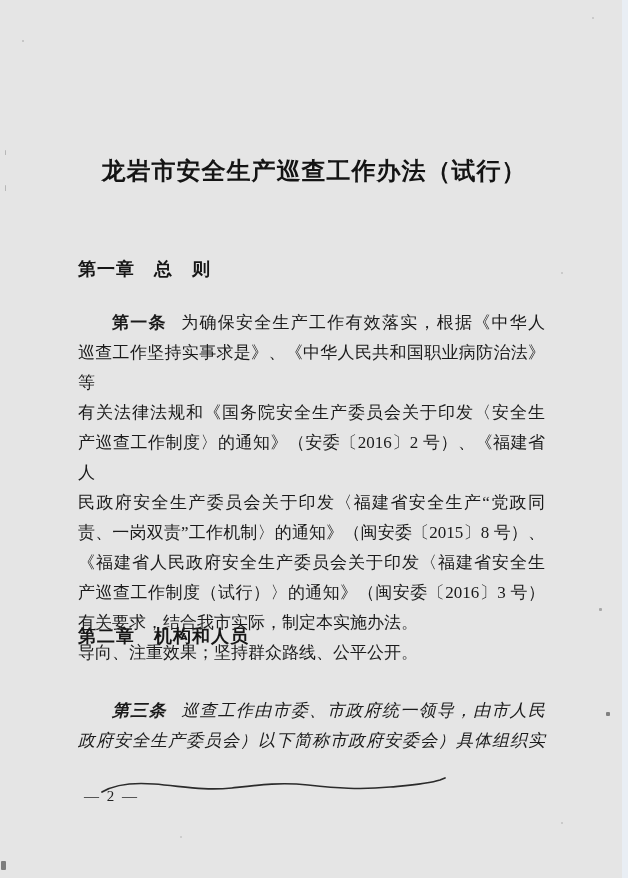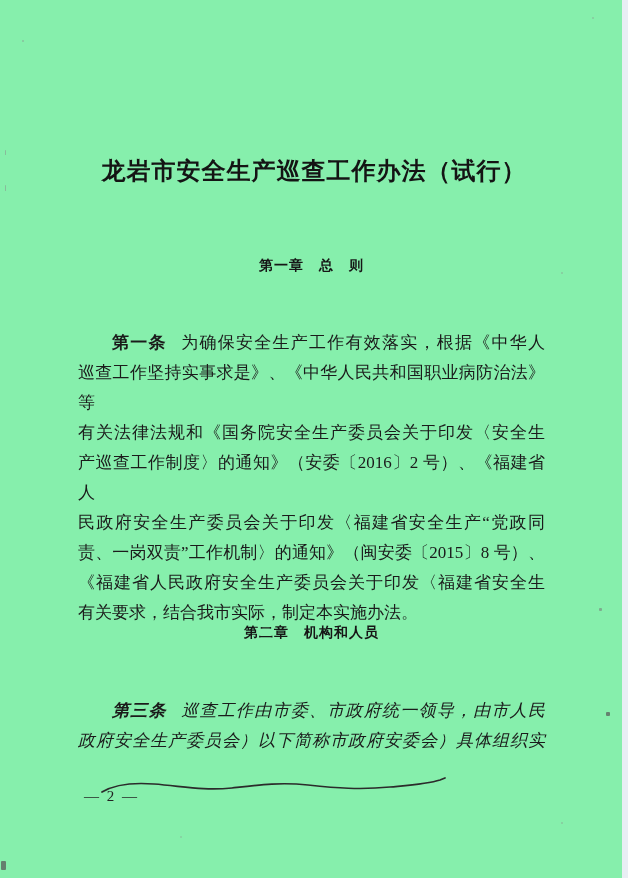--- a/index.html
+++ b/index.html
@@ -4,43 +4,43 @@
 <style>
   html, body { margin: 0; padding: 0; }
   body {
     width: 628px; height: 878px;
     background: #fdfdfd;
     position: relative;
     overflow: hidden;
     font-family: "Liberation Serif", "DejaVu Serif", serif;
     color: #1b1b1b;
   }
-  .page { position: absolute; inset: 0; background: #86efac; }
+  .page { position: absolute; inset: 0; background: #e5e5e5; }
   .edge-strip {
     position: absolute; right: 0; top: 0; width: 6px; height: 100%;
     background: #e9eef4;
   }
   .title {
     position: absolute; top: 155px; left: 0; width: 628px;
     margin: 0; text-align: center;
     font-size: 24px; font-weight: bold; letter-spacing: 1px;
     color: #141414;
   }
   .chapter {
     position: absolute; left: 78px; width: 467px;
-    text-align: center; font-size: 14px; font-weight: bold;
+    text-align: left; font-size: 18px; font-weight: bold;
     letter-spacing: 1px; color: #161616;
   }
   .ch1 { top: 257px; }
   .ch2 { top: 624px; }
   .body-block {
     position: absolute; left: 78px; width: 467px;
     font-size: 17px; line-height: 30px;
   }
-  .b1 { top: 308px; margin-top: 20px; }
+  .b1 { top: 308px; }
   .b2 { top: 696px; font-style: italic; }
   .line { white-space: normal; }
   .just { text-align: justify; text-align-last: justify; }
   .indent { text-indent: 2em; }
   .term { font-weight: bold; margin-right: 0.85em; }
   .wavy {
     position: absolute; left: 98px; top: 775px;
     width: 352px; height: 22px;
   }
   .pagenum {
@@ -61,21 +61,23 @@
   <div class="chapter ch1">第一章　总　则</div>
 
   <div class="body-block b1">
     <div class="line just indent"><span class="term">第一条</span><span>为确保安全生产工作有效落实，根据《中华人</span></div>
     <div class="line just">巡查工作坚持实事求是》、《中华人民共和国职业病防治法》等</div>
     <div class="line just">有关法律法规和《国务院安全生产委员会关于印发〈安全生</div>
     <div class="line just">产巡查工作制度〉的通知》（安委〔2016〕2 号）、《福建省人</div>
     <div class="line just">民政府安全生产委员会关于印发〈福建省安全生产“党政同</div>
     <div class="line just">责、一岗双责”工作机制〉的通知》（闽安委〔2015〕8 号）、</div>
     <div class="line just">《福建省人民政府安全生产委员会关于印发〈福建省安全生</div>
+    <div class="line just">产巡查工作制度（试行）〉的通知》（闽安委〔2016〕3 号）</div>
     <div class="line">有关要求，结合我市实际，制定本实施办法。</div>
+    <div class="line">导向、注重效果；坚持群众路线、公平公开。</div>
   </div>
 
   <div class="chapter ch2">第二章　机构和人员</div>
 
   <div class="body-block b2">
     <div class="line just indent"><span class="term">第三条</span><span>巡查工作由市委、市政府统一领导，由市人民</span></div>
     <div class="line just">政府安全生产委员会）以下简称市政府安委会）具体组织实</div>
   </div>
 
   <svg class="wavy" viewBox="0 0 352 22" preserveAspectRatio="none">

